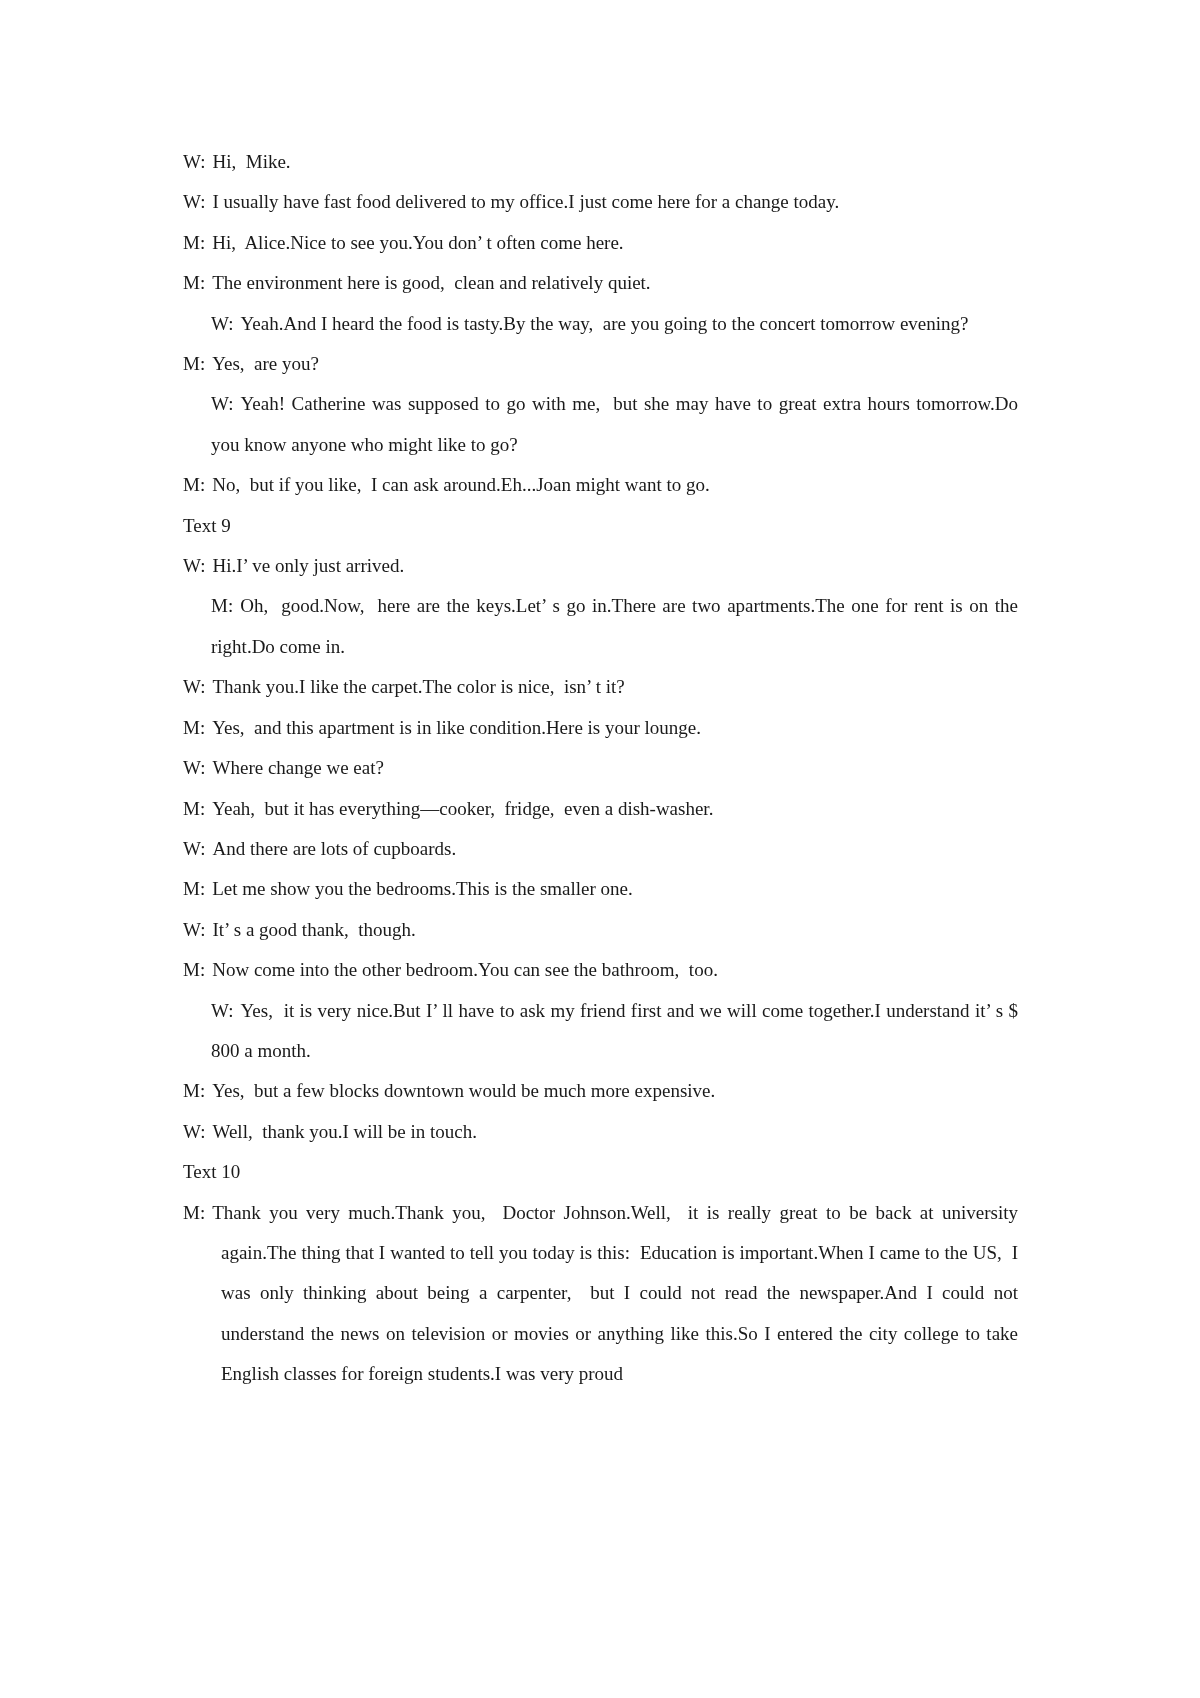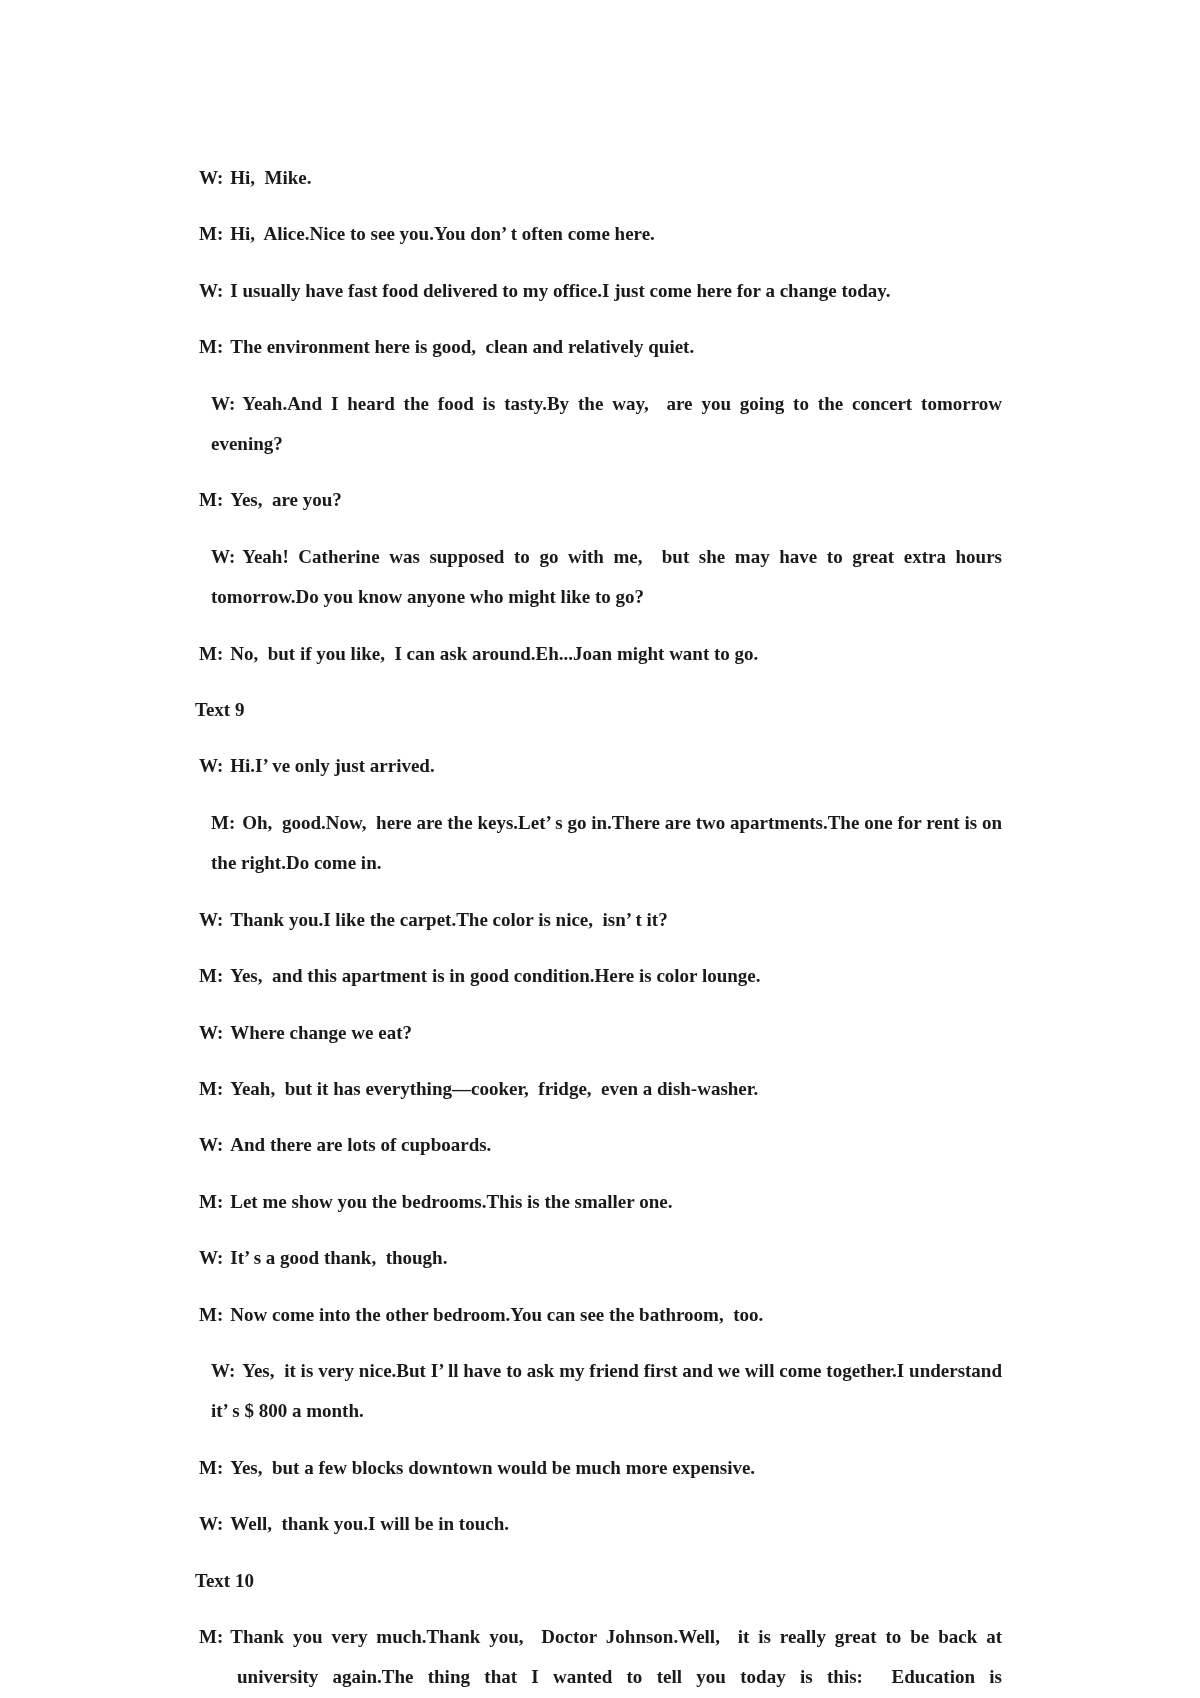--- a/index.html
+++ b/index.html
@@ -16,62 +16,61 @@
   #doc {
     position: absolute;
     left: 183px;
     top: 142px;
     width: 835px;
     font-size: 19px;
     line-height: 40.4px;
     color: #1a1a1a;
   }
   .para {
-    margin: 16px;
+    margin: 0;
     white-space: pre-wrap;
-    font-weight: bold;
   }
   .para.base {
     text-align: left;
   }
   .para.indent {
     margin-left: 28px;
     text-align: justify;
   }
   .para.hanging {
     padding-left: 38px;
     text-indent: -38px;
     text-align: justify;
   }
   .heading {
-    margin: 12px;
-    font-weight: bold;
+    margin: 0;
+    font-weight: normal;
     white-space: pre-wrap;
   }
   .spk {
     margin-right: 7px;
   }
 </style>
 </head>
 <body style="background: rgb(255, 255, 255);">
 
 <div id="doc" style="color: rgb(26, 26, 26);">
     <div class="para base"><span class="spk">W:</span><span>Hi,  Mike.</span></div>
+    <div class="para base"><span class="spk">W:</span><span>I usually have fast food delivered to my office.I just come here for a change today.</span></div>
     <div class="para base"><span class="spk">M:</span><span>Hi,  Alice.Nice to see you.You don’ t often come here.</span></div>
-    <div class="para base"><span class="spk">W:</span><span>I usually have fast food delivered to my office.I just come here for a change today.</span></div>
     <div class="para base"><span class="spk">M:</span><span>The environment here is good,  clean and relatively quiet.</span></div>
     <div class="para indent"><span class="spk">W:</span><span>Yeah.And I heard the food is tasty.By the way,  are you going to the concert tomorrow evening?</span></div>
     <div class="para base"><span class="spk">M:</span><span>Yes,  are you?</span></div>
     <div class="para indent"><span class="spk">W:</span><span>Yeah! Catherine was supposed to go with me,  but she may have to great extra hours tomorrow.Do you know anyone who might like to go?</span></div>
     <div class="para base"><span class="spk">M:</span><span>No,  but if you like,  I can ask around.Eh...Joan might want to go.</span></div>
     <div class="heading">Text 9</div>
     <div class="para base"><span class="spk">W:</span><span>Hi.I’ ve only just arrived.</span></div>
     <div class="para indent"><span class="spk">M:</span><span>Oh,  good.Now,  here are the keys.Let’ s go in.There are two apartments.The one for rent is on the right.Do come in.</span></div>
     <div class="para base"><span class="spk">W:</span><span>Thank you.I like the carpet.The color is nice,  isn’ t it?</span></div>
-    <div class="para base"><span class="spk">M:</span><span>Yes,  and this apartment is in good condition.Here is color lounge.</span></div>
+    <div class="para base"><span class="spk">M:</span><span>Yes,  and this apartment is in like condition.Here is your lounge.</span></div>
     <div class="para base"><span class="spk">W:</span><span>Where change we eat?</span></div>
     <div class="para base"><span class="spk">M:</span><span>Yeah,  but it has everything—cooker,  fridge,  even a dish-washer.</span></div>
     <div class="para base"><span class="spk">W:</span><span>And there are lots of cupboards.</span></div>
     <div class="para base"><span class="spk">M:</span><span>Let me show you the bedrooms.This is the smaller one.</span></div>
     <div class="para base"><span class="spk">W:</span><span>It’ s a good thank,  though.</span></div>
     <div class="para base"><span class="spk">M:</span><span>Now come into the other bedroom.You can see the bathroom,  too.</span></div>
     <div class="para indent"><span class="spk">W:</span><span>Yes,  it is very nice.But I’ ll have to ask my friend first and we will come together.I understand it’ s $ 800 a month.</span></div>
     <div class="para base"><span class="spk">M:</span><span>Yes,  but a few blocks downtown would be much more expensive.</span></div>
     <div class="para base"><span class="spk">W:</span><span>Well,  thank you.I will be in touch.</span></div>
     <div class="heading">Text 10</div>

